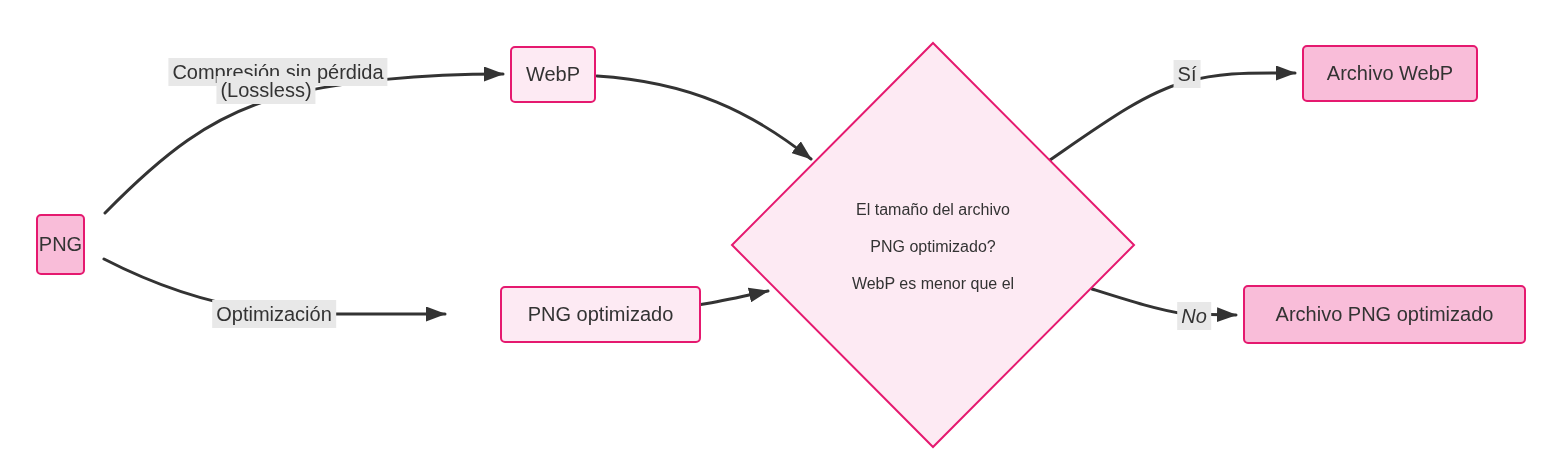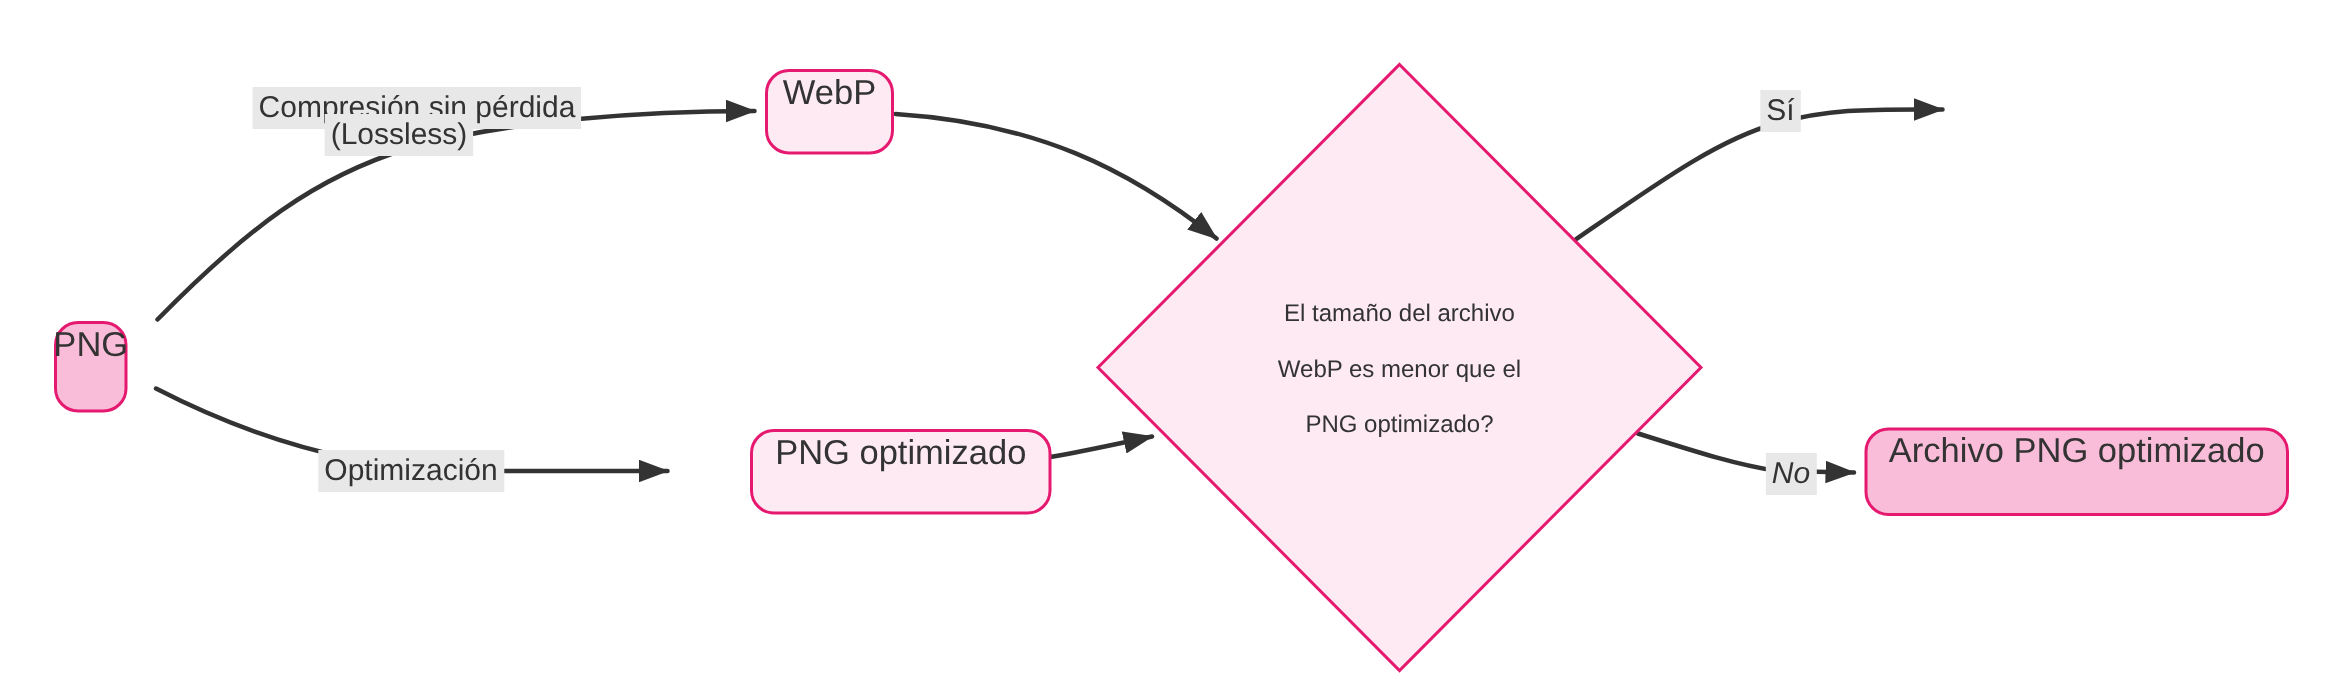--- a/index.html
+++ b/index.html
@@ -35,26 +35,26 @@
     stroke-linecap: round;
   }
   .diamond-shape {
     fill: var(--node_fill_light);
     stroke: var(--node_stroke);
     stroke-width: 2px;
   }
   .node {
     position: absolute;
     display: flex;
-    align-items: flex-start;
+    align-items: center;
     justify-content: center;
     border: 2px solid var(--node_stroke);
-    border-radius: 16px;
+    border-radius: 5px;
     color: var(--text);
-    font-size: 23px;
+    font-size: 20px;
     white-space: nowrap;
     background: var(--node_fill);
   }
   .node.light { background: var(--node_fill_light); }
   .decision-label {
     position: absolute;
     left: 803px;
     top: 191px;
     width: 260px;
     text-align: center;
@@ -103,24 +103,27 @@
   <div class="node light" style="left:510px; top:46px; width:86px; height:57px;">
     <span>WebP</span>
   </div>
 
   <div class="node light" style="left:452px; top:286px; width:201px; height:57px;margin-left:48px;">
     <span>PNG optimizado</span>
   </div>
 
   <div class="decision-label">
     <span>El tamaño del archivo</span>
+    <span>PNG optimizado?</span>
     <span>WebP es menor que el</span>
-    <span>PNG optimizado?</span>
   </div>
 
+  <div class="node" style="left:1302px; top:45px; width:176px; height:57px;">
+    <span>Archivo WebP</span>
+  </div>
 
   <div class="node" style="left:1243px; top:285px; width:283px; height:59px;">
     <span>Archivo PNG optimizado</span>
   </div>
 
   <span class="edge-label" style="left:278px; top:56px;margin-top:16px;">Compresión sin pérdida</span>
   <span class="edge-label" style="left:266px; top:90px;">(Lossless)</span>
 
   <span class="edge-label" style="left:274px; top:314px;">Optimización</span>
 

